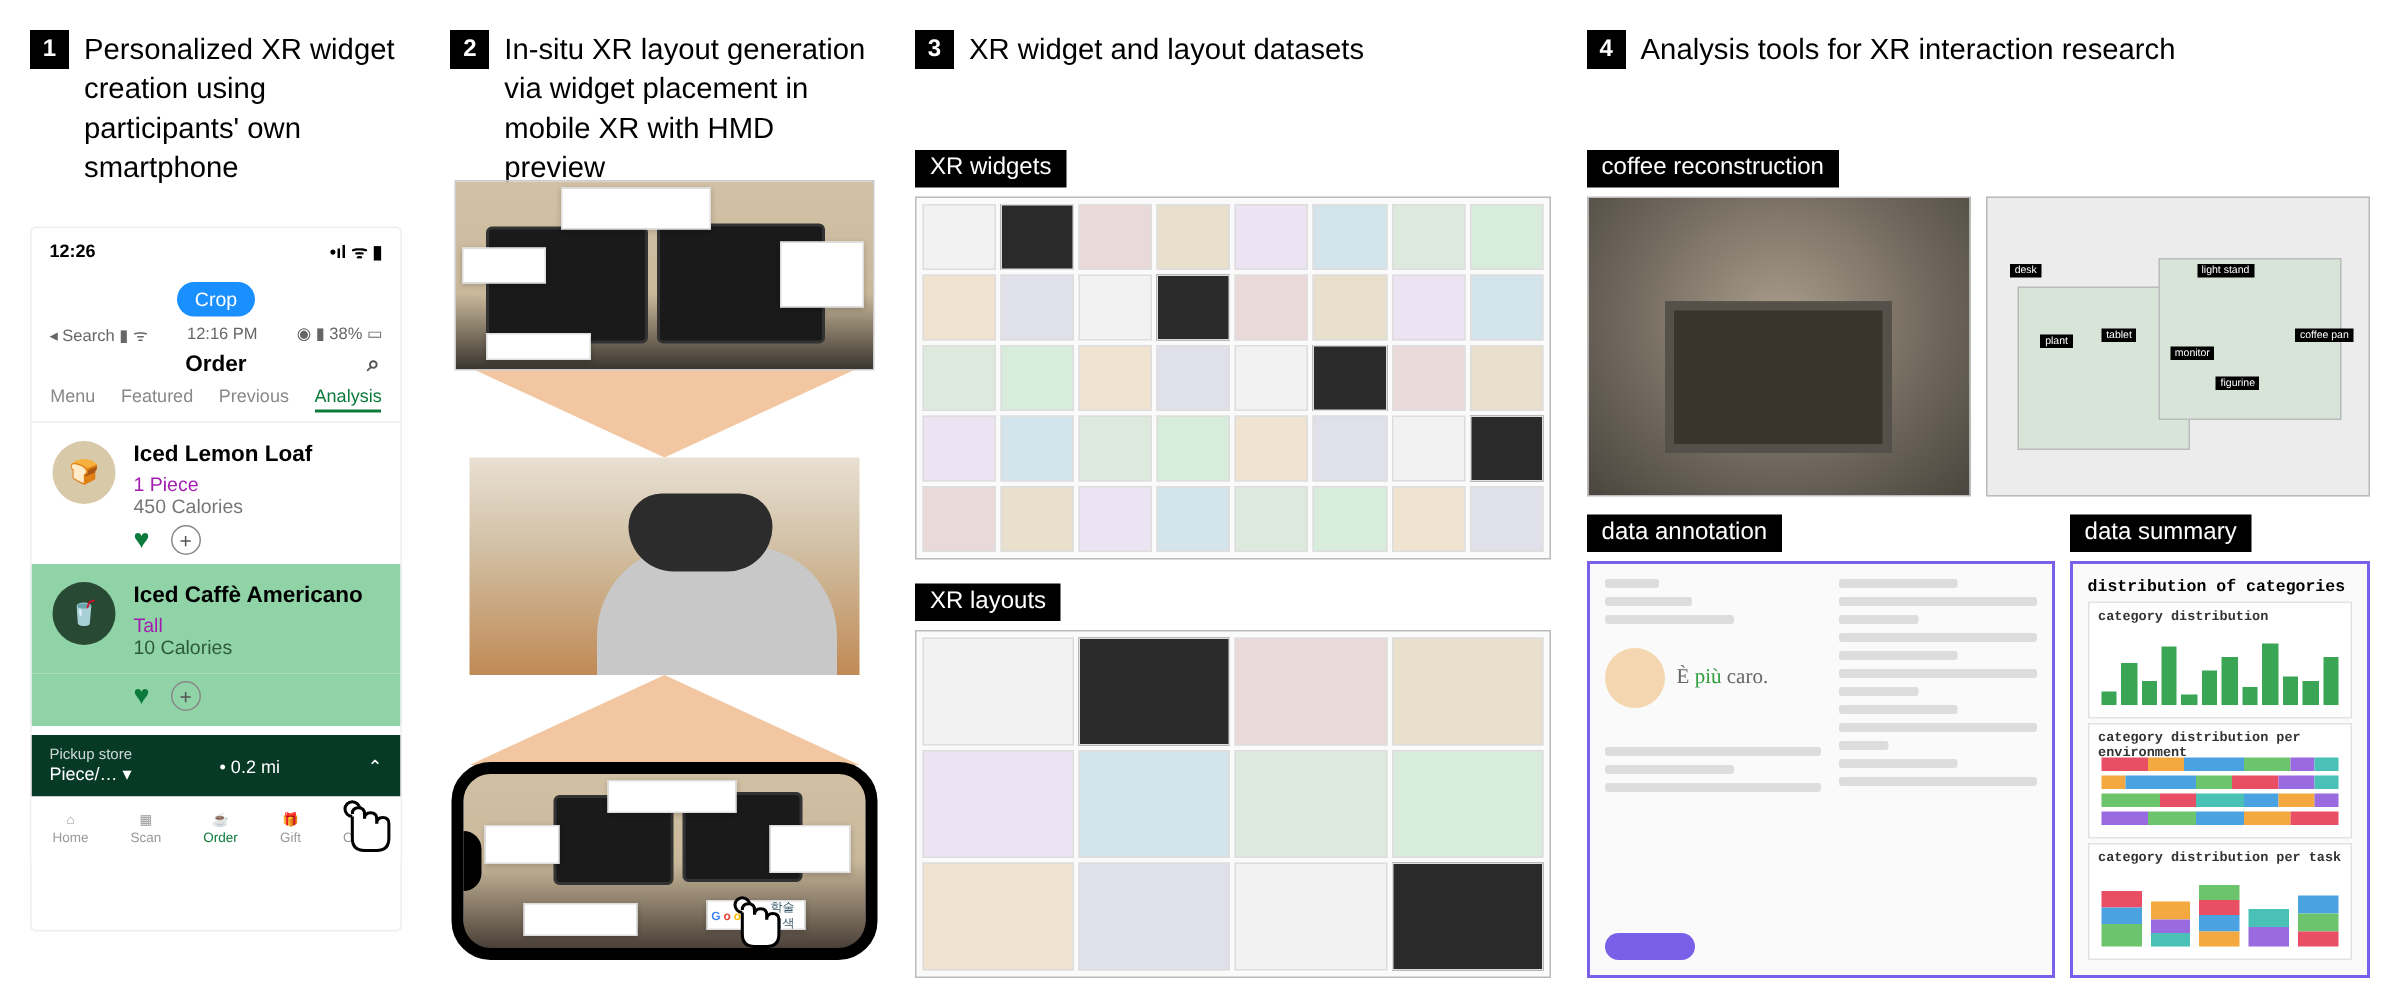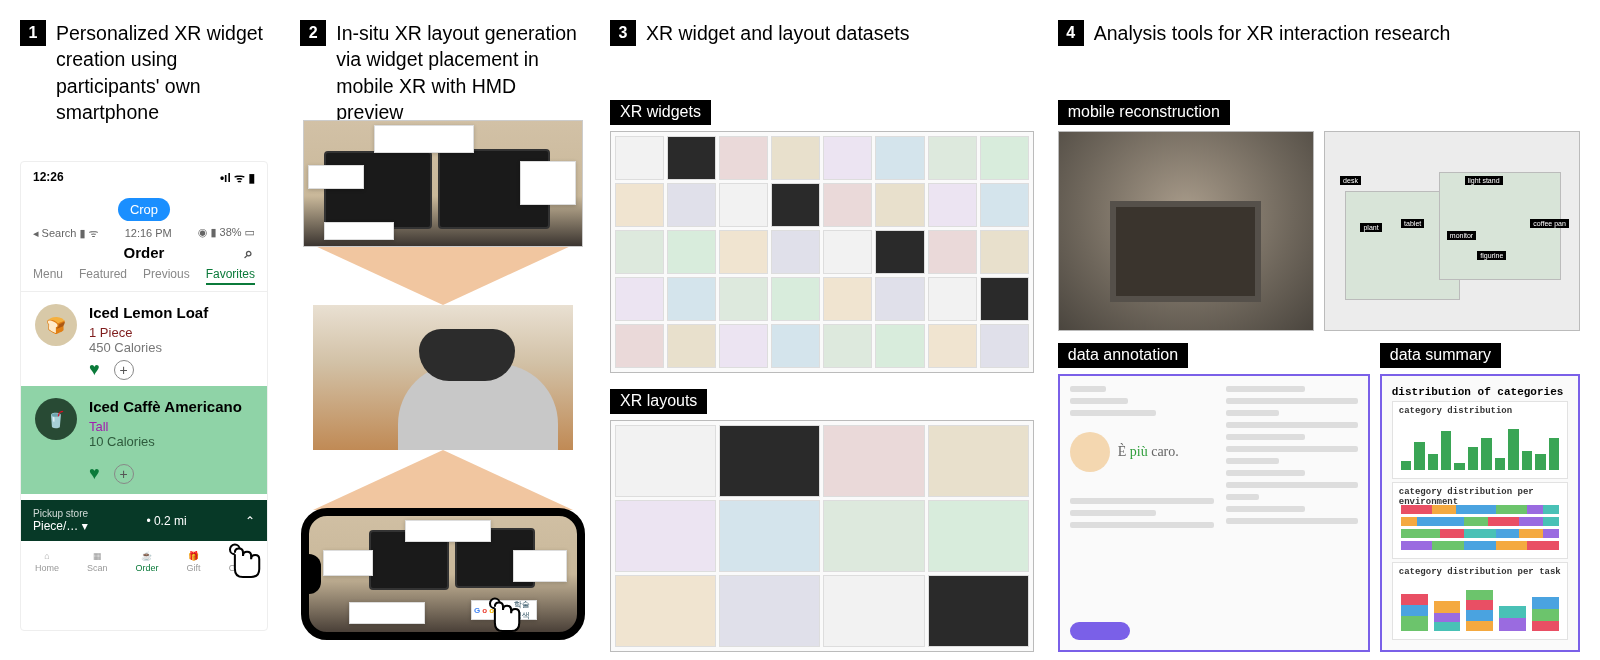--- a/index.html
+++ b/index.html
@@ -8,21 +8,21 @@
   .col { display: flex; flex-direction: column; }
   .col1 { width: 260px; }
   .col2 { width: 290px; }
   .col3 { width: 430px; }
   .col4 { width: 530px; }
   .title-row { display: flex; align-items: flex-start; gap: 10px; line-height: 1.35; font-size: 19.5px; min-height: 58px; }
   .numbadge { background: #000; color: #fff; width: 26px; height: 26px; display: flex; align-items: center; justify-content: center; font-weight: 600; font-size: 16px; flex-shrink: 0; }
   .subtitle { display: inline-block; background: #000; color: #fff; font-size: 16px; padding: 3px 10px 4px; margin-bottom: 6px; }
 
   
-  .phone { margin-top: 36px; width: 248px; height: 470px; border-radius: 4px; background: #fff; border: 1px solid #eee; position: relative; overflow: hidden; }
+  .phone { margin-top: 26px; width: 248px; height: 470px; border-radius: 4px; background: #fff; border: 1px solid #eee; position: relative; overflow: hidden; }
   .statusbar { height: 30px; display:flex; justify-content:space-between; align-items:center; padding:0 12px; font-size:12px; font-weight:600;}
   .innerbar { display:flex; justify-content:space-between; align-items:center; padding:0 12px; font-size:11px; color:#666;}
   .cropbtn { background:#1a8fff; color:#fff; font-size:13px; padding:4px 12px; border-radius:16px; margin:6px auto 4px; width:fit-content;}
   .ordertitle { font-weight:600; font-size:15px; text-align:center; position:relative; padding:4px 0 6px;}
   .ordertitle .mag { position:absolute; right:14px; top:4px; font-size:15px; color:#555;}
   .tabs { display:flex; justify-content:space-around; font-size:12px; color:#888; padding:0 4px 6px; border-bottom:1px solid #eee;}
   .tabs .active { color:#0b7a3a; border-bottom:2px solid #0b7a3a; padding-bottom:2px;}
   .menuitem { display:flex; padding:12px 14px 10px; gap:12px; }
   .thumb { width:42px; height:42px; border-radius:50%; background:#d8c9a8; display:flex; align-items:center; justify-content:center;}
   .menuitem .info { font-size:13px;}
@@ -118,28 +118,28 @@
         <span>◉ ▮ 38% ▭</span>
       </div>
       <div class="ordertitle">
         <span>Order</span>
         <span class="mag">⌕</span>
       </div>
       <div class="tabs">
         <span>Menu</span>
         <span>Featured</span>
         <span>Previous</span>
-        <span class="active">Favorites</span>
+        <span class="active">Analysis</span>
       </div>
 
       <div class="menuitem">
         <div class="thumb">🍞</div>
         <div class="info">
           <div class="name">Iced Lemon Loaf</div>
-          <div style="color:#7f1d1d">1 Piece</div>
+          <div style="color:#a21caf">1 Piece</div>
           <div style="color:#777">450 Calories</div>
         </div>
       </div>
       <div class="mi-row">
         <span class="heart">♥</span>
         <span class="plus">+</span>
       </div>
 
       <div class="menuitem sel">
         <div class="thumb">🥤</div>
@@ -305,21 +305,21 @@
       </div>
     </div>
   </div>
 
   <div class="col col4">
     <div class="title-row">
       <div class="numbadge">4</div>
       <div>Analysis tools for XR interaction research</div>
     </div>
     <div class="col4body">
-      <div class="subtitle">mobile reconstruction</div>
+      <div class="subtitle">coffee reconstruction</div>
       <div class="row4a">
         <div class="montage m4a scene-left"></div>
         <div class="montage m4a scene-right">
           <div class="box3d b1"></div>
           <div class="box3d b2"></div>
           <div class="tag3d" style="left:6%; top:22%">desk</div>
           <div class="tag3d" style="left:14%; top:46%">plant</div>
           <div class="tag3d" style="left:30%; top:44%">tablet</div>
           <div class="tag3d" style="left:55%; top:22%">light stand</div>
           <div class="tag3d" style="left:48%; top:50%">monitor</div>

